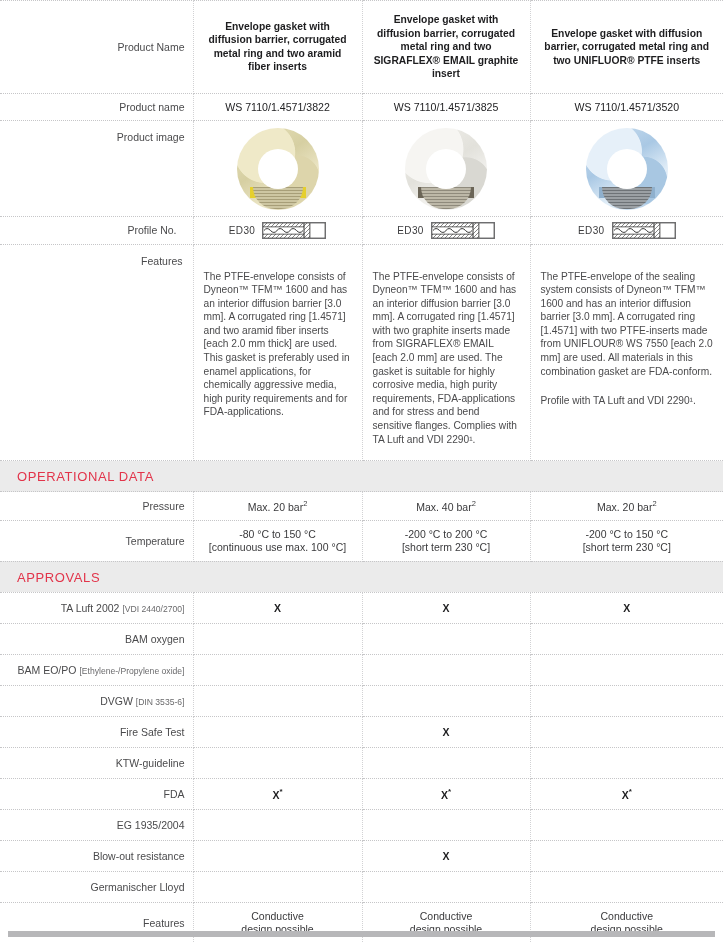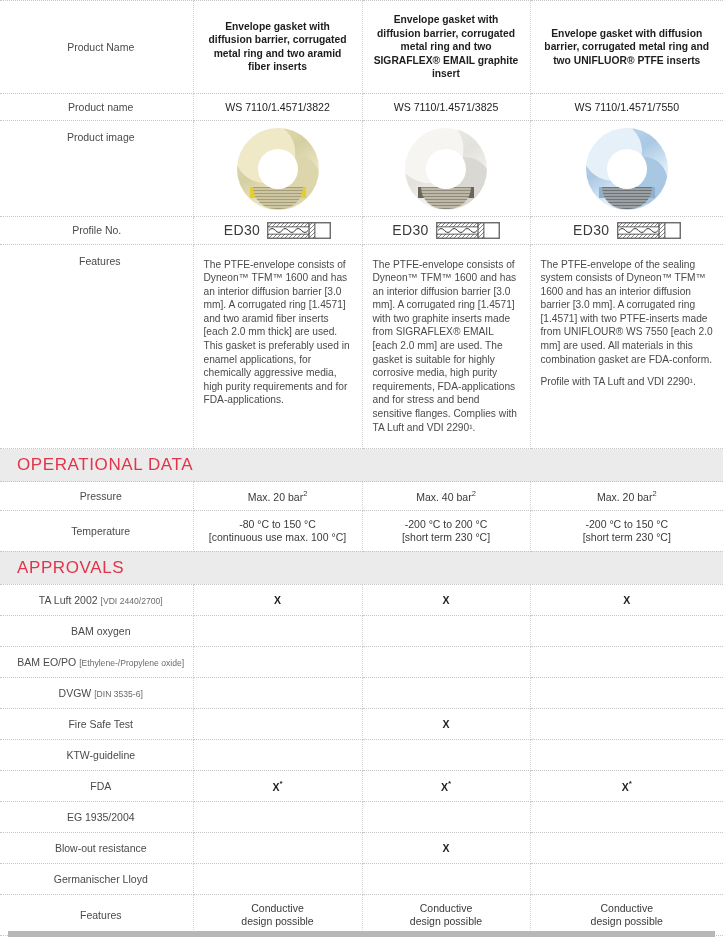--- a/index.html
+++ b/index.html
@@ -30,21 +30,21 @@
 
   .row > td {
     border-bottom: 1px dotted #c6c6c8;
     vertical-align: middle;
     padding: 7px 8px;
   }
   .row > td.lbl {
     font-size: 10.5px;
     color: #4a4a4c;
     padding-left: 17px;
-    text-align: center;
+    text-align: right;
     border-right: 1px dotted #d2d2d4;
   }
   .row > td.val {
     font-size: 10.5px;
     text-align: center;
     color: #3a3a3c;
     border-right: 1px dotted #d2d2d4;
   }
   .row > td.val.last { border-right: none; }
 
@@ -124,50 +124,50 @@
       linear-gradient(150deg, #cfe1f1 0%, #a9c8e4 40%, #e2eef8 68%, #9fc0de 100%); }
   .g3 .cut { background-image: repeating-linear-gradient(#6e7377 0 1px, #9ba0a4 1px 3px); }
   .g3 .tab { background: #8fb0cd; }
 
   
   .profrow > td { padding: 5px 16px; }
   .profile-cell {
     display: flex; align-items: center;
     justify-content: center; gap: 7px;
   }
-  .prof-code { font-size: 14px; color: #3a3a3c; letter-spacing: .4px; }
+  .prof-code { font-size: 10px; color: #3a3a3c; letter-spacing: .4px; }
   .prof-fig {
     display: inline-block;
     border: 1px solid #6e6e70;
     background: #fff;
     line-height: 0;
   }
 
   
   .featrow > td { vertical-align: top; padding: 9px 10px 14px; }
   .featrow td.lbl { padding-top: 10px; }
   .feat-p {
     font-size: 10.2px;
     line-height: 13.6px;
     color: #4a4a4c;
-    margin: 4px 0 9px;
+    margin: 16px 0 9px;
     text-align: left;
   }
   .feat-p:last-child { margin-bottom: 0; }
 
   
   .band td {
     background: #ebebeb;
     padding: 6px 0 6px 17px;
     border-bottom: 1px dotted #c6c6c8;
     border-top: 1px dotted #c6c6c8;
   }
   .band .band-title {
     color: #e2344a;
-    font-size: 17px;
+    font-size: 13px;
     letter-spacing: .6px;
     font-weight: normal;
   }
 
   
   .appr td.lbl { padding-top: 9px; padding-bottom: 9px; }
   .appr td.val { font-weight: bold; font-size: 10.5px; color: #1d1d1f; }
   .sub { font-size: 8.6px; color: #6a6a6c; }
   .star { font-weight: bold; font-size: 8px; vertical-align: super; }
   .twoline { line-height: 13px; }
@@ -207,21 +207,21 @@
         <td class="lbl">Product Name</td>
         <td class="val">Envelope gasket with diffusion barrier, corrugated metal ring and two aramid fiber inserts</td>
         <td class="val">Envelope gasket with diffusion barrier, corrugated metal ring and two SIGRAFLEX® EMAIL graphite insert</td>
         <td class="val last">Envelope gasket with diffusion barrier, corrugated metal ring and two UNIFLUOR® PTFE inserts</td>
       </tr>
 
       <tr class="row pname">
         <td class="lbl">Product name</td>
         <td class="val">WS 7110/1.4571/3822</td>
         <td class="val">WS 7110/1.4571/3825</td>
-        <td class="val last">WS 7110/1.4571/7550</td>
+        <td class="val last">WS 7110/1.4571/3520</td>
       </tr>
 
       <tr class="row imgrow">
         <td class="lbl">Product image</td>
         <td class="val">
           <div class="gasket g1">
             <span class="tab l"></span>
             <span class="tab r"></span>
             <span class="cut"></span>
             <span class="hole"></span>

